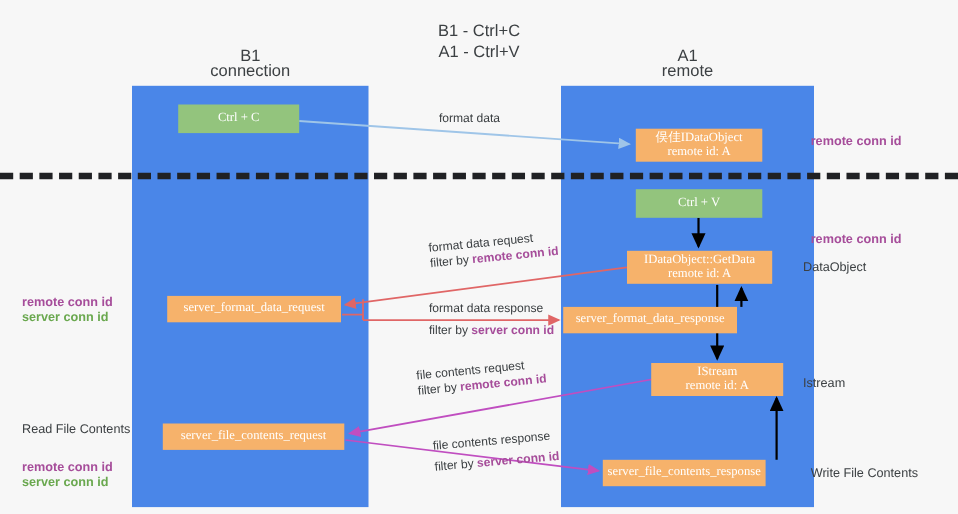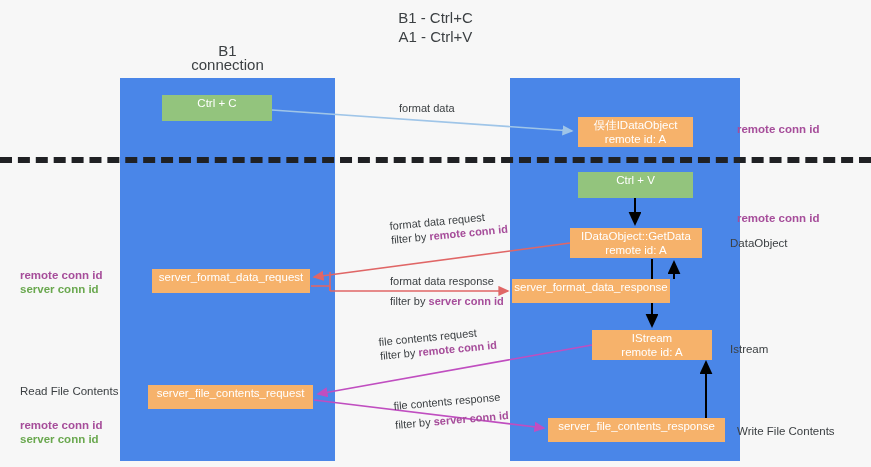--- a/index.html
+++ b/index.html
@@ -8,21 +8,21 @@
     background:#f7f7f7;
     font-family:"Liberation Sans","DejaVu Sans",sans-serif;
     position:relative;
     overflow:hidden;
     color:#3c4043;
   }
   .stage{position:absolute;left:0;top:0;width:871px;height:467px;}
 
   
   .title{
-    position:absolute;left:0;top:8px;width:871px;
+    position:absolute;left:0;top:19px;width:871px;
     text-align:center;font-size:15px;line-height:19px;color:#3c4043;
   }
   .title div{white-space:pre;}
 
   
   .lane-head{
     position:absolute;text-align:center;font-size:15px;line-height:14px;color:#3c4043;
   }
   #lane-head-b1{left:120px;top:44px;width:215px;}
   #lane-head-a1{left:510px;top:44px;width:230px;}
@@ -34,39 +34,40 @@
 
   
   #divider{
     position:absolute;left:0;top:157px;width:871px;height:0;
     border-top:6px dashed #202124;
   }
 
   
   .box{
     position:absolute;
-    display:flex;flex-direction:column;align-items:center;
+    display:flex;flex-direction:column;align-items:center;justify-content:center;
     color:#ffffff;font-size:11.5px;line-height:13.5px;text-align:center;
     box-sizing:border-box;
     padding:2px 4px;
     z-index:6;
+    font-family:Liberation Serif, serif;
   }
   .box .l2{font-size:11.5px;}
   .green{background:#93c47d;}
   .orange{background:#f6b26b;}
 
   #box-ctrl-c{left:162px;top:95px;width:110px;height:26px;}
   #box-idataobject{left:578px;top:117px;width:115px;height:30px;}
   #box-ctrl-v{left:578px;top:172px;width:115px;height:26px;}
   #box-getdata{left:570px;top:228px;width:132px;height:30px;}
   #box-sfdreq{left:152px;top:269px;width:158px;height:24px;}
   #box-sfdresp{left:512px;top:279px;width:158px;height:24px;}
   #box-istream{left:592px;top:330px;width:120px;height:30px;}
   #box-sfcreq{left:148px;top:385px;width:165px;height:24px;}
-  #box-sfcresp{left:548px;top:418px;width:177px;height:24px;}
+  #box-sfcresp{left:548px;top:418px;width:148px;height:24px;}
 
   
   .side{position:absolute;font-size:11.5px;line-height:14px;}
   .purple{color:#a64d9a;font-weight:bold;}
   .greentxt{color:#6aa84f;font-weight:bold;}
   .plain{color:#3c4043;font-weight:normal;}
 
   #lbl-remote-1{left:737px;top:122px;}
   #lbl-remote-2{left:737px;top:211px;}
   #lbl-dataobject{left:730px;top:236px;}
@@ -97,20 +98,24 @@
 
   <div class="title">
     <div>B1 - Ctrl+C</div>
     <div>A1 - Ctrl+V</div>
   </div>
 
   <div class="lane-head" id="lane-head-b1">
     <div>B1</div>
     <div>connection</div>
   </div>
+  <div class="lane-head" id="lane-head-a1">
+    <div>A1</div>
+    <div>remote</div>
+  </div>
 
   <div class="lane" id="lane-b1"></div>
   <div class="lane" id="lane-a1"></div>
 
   <svg class="wires" viewBox="0 0 871 467">
     <defs>
       <marker id="ar-blue" markerWidth="7" markerHeight="7" refX="6" refY="3.2" orient="auto">
         <path d="M0,0 L7,3.2 L0,6.4 Z" fill="#9fc5e8"></path>
       </marker>
       <marker id="ar-red" markerWidth="7" markerHeight="7" refX="6" refY="3.2" orient="auto">

